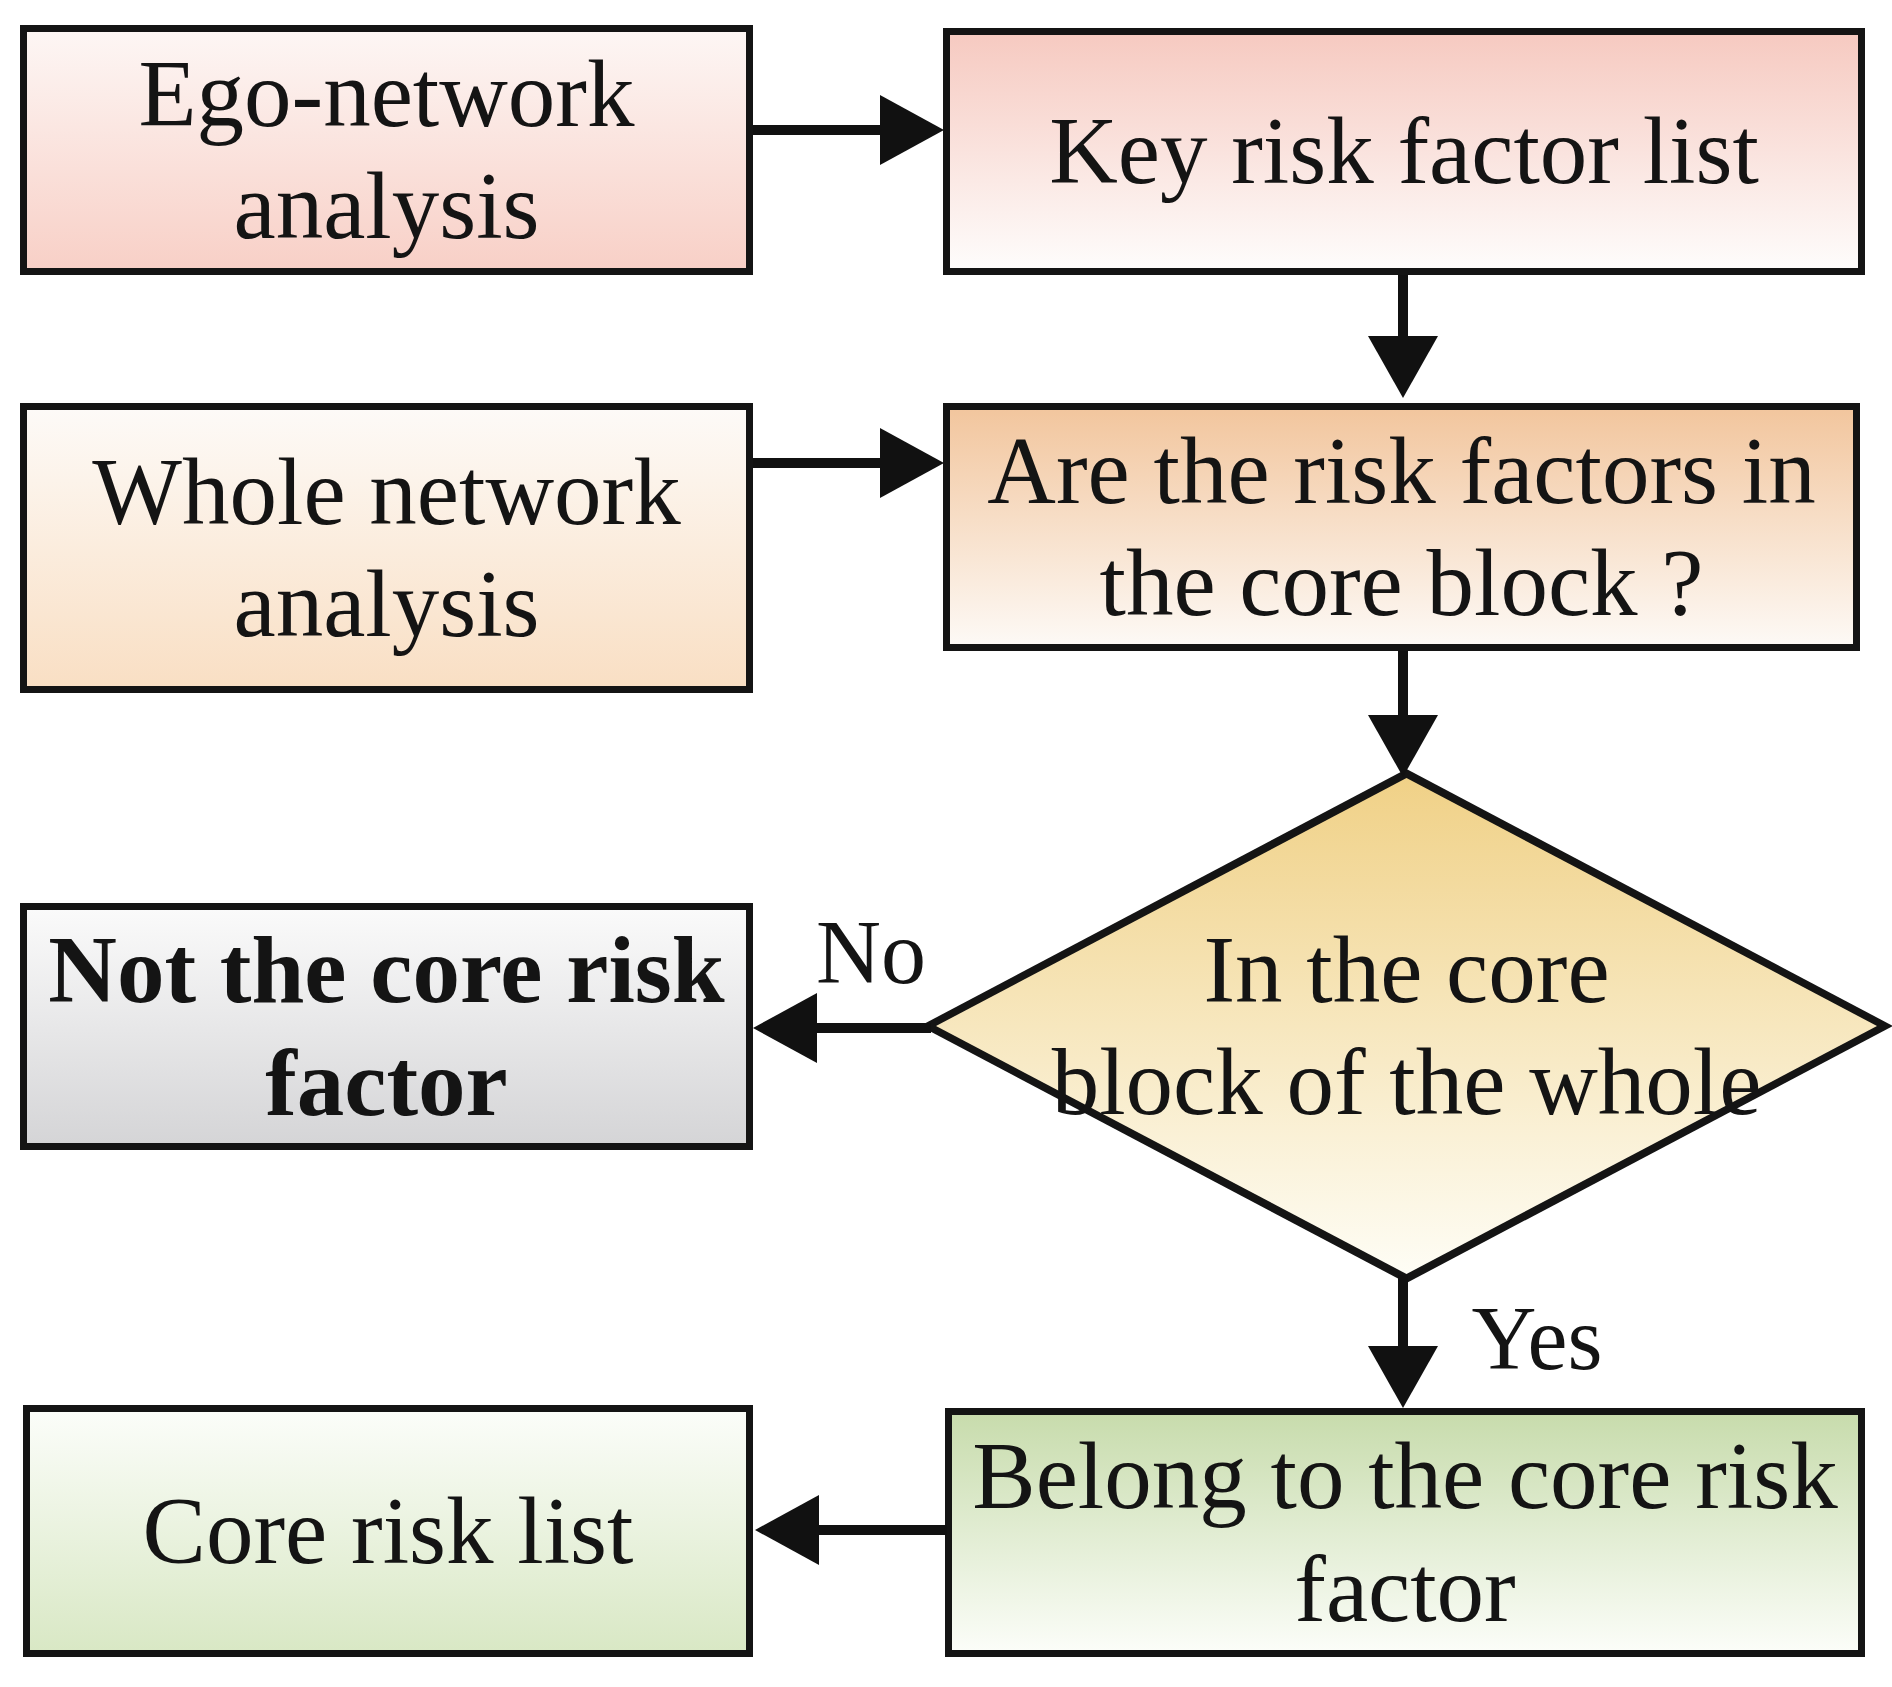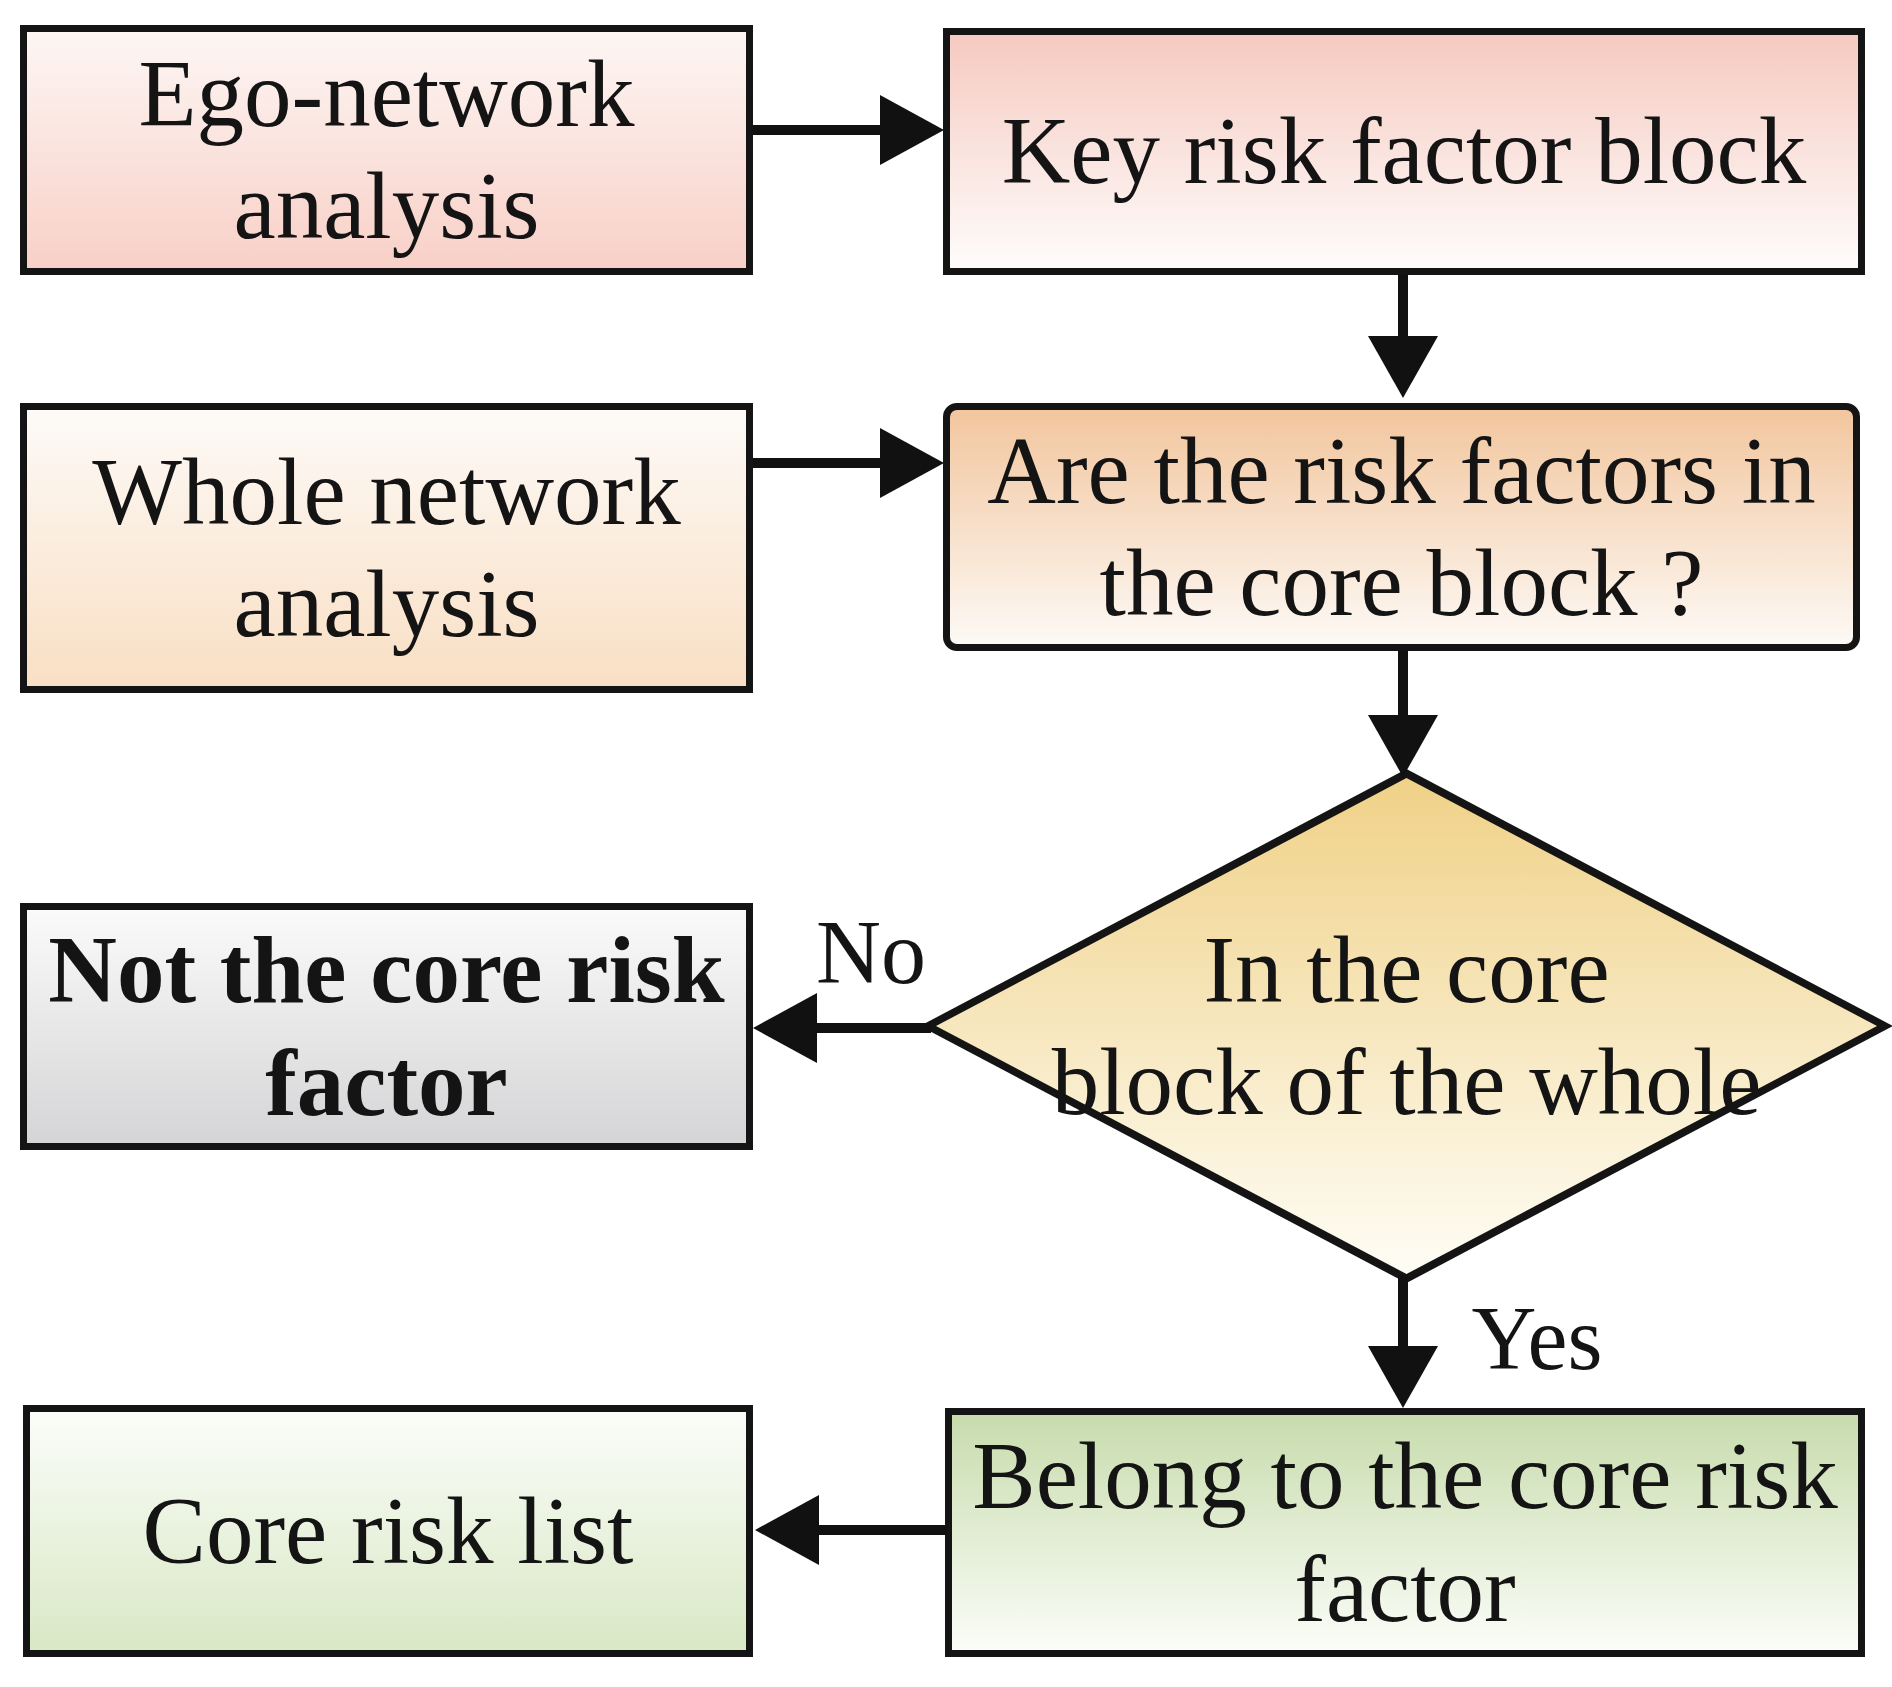--- a/index.html
+++ b/index.html
@@ -71,29 +71,29 @@
 <body>
 
 <div class="canvas">
 
   <div class="node n-ego" style="background: linear-gradient(rgb(253, 246, 244), rgb(248, 208, 199));">
     <span>Ego-network</span>
     <span>analysis</span>
   </div>
 
   <div class="node n-key" style="background: linear-gradient(rgb(246, 202, 193), rgb(254, 252, 251));">
-    <span>Key risk factor block</span>
+    <span>Key risk factor list</span>
   </div>
 
   <div class="node n-whole" style="background: linear-gradient(rgb(253, 250, 247), rgb(249, 223, 196));">
     <span>Whole network</span>
     <span>analysis</span>
   </div>
 
-  <div class="node n-quest" style="background: linear-gradient(rgb(242, 198, 158), rgb(253, 249, 245)); border-radius: 14px;">
+  <div class="node n-quest" style="background: linear-gradient(rgb(242, 198, 158), rgb(253, 249, 245));">
     <span>Are the risk factors in</span>
     <span>the core block ?</span>
   </div>
 
   <div class="diamond-outer">
     <div class="diamond-inner" style="background: linear-gradient(rgb(240, 209, 135), rgb(254, 253, 245));"></div>
   </div>
   <div class="diamond-label">
     <span>In the core</span>
     <span>block of the whole</span>

